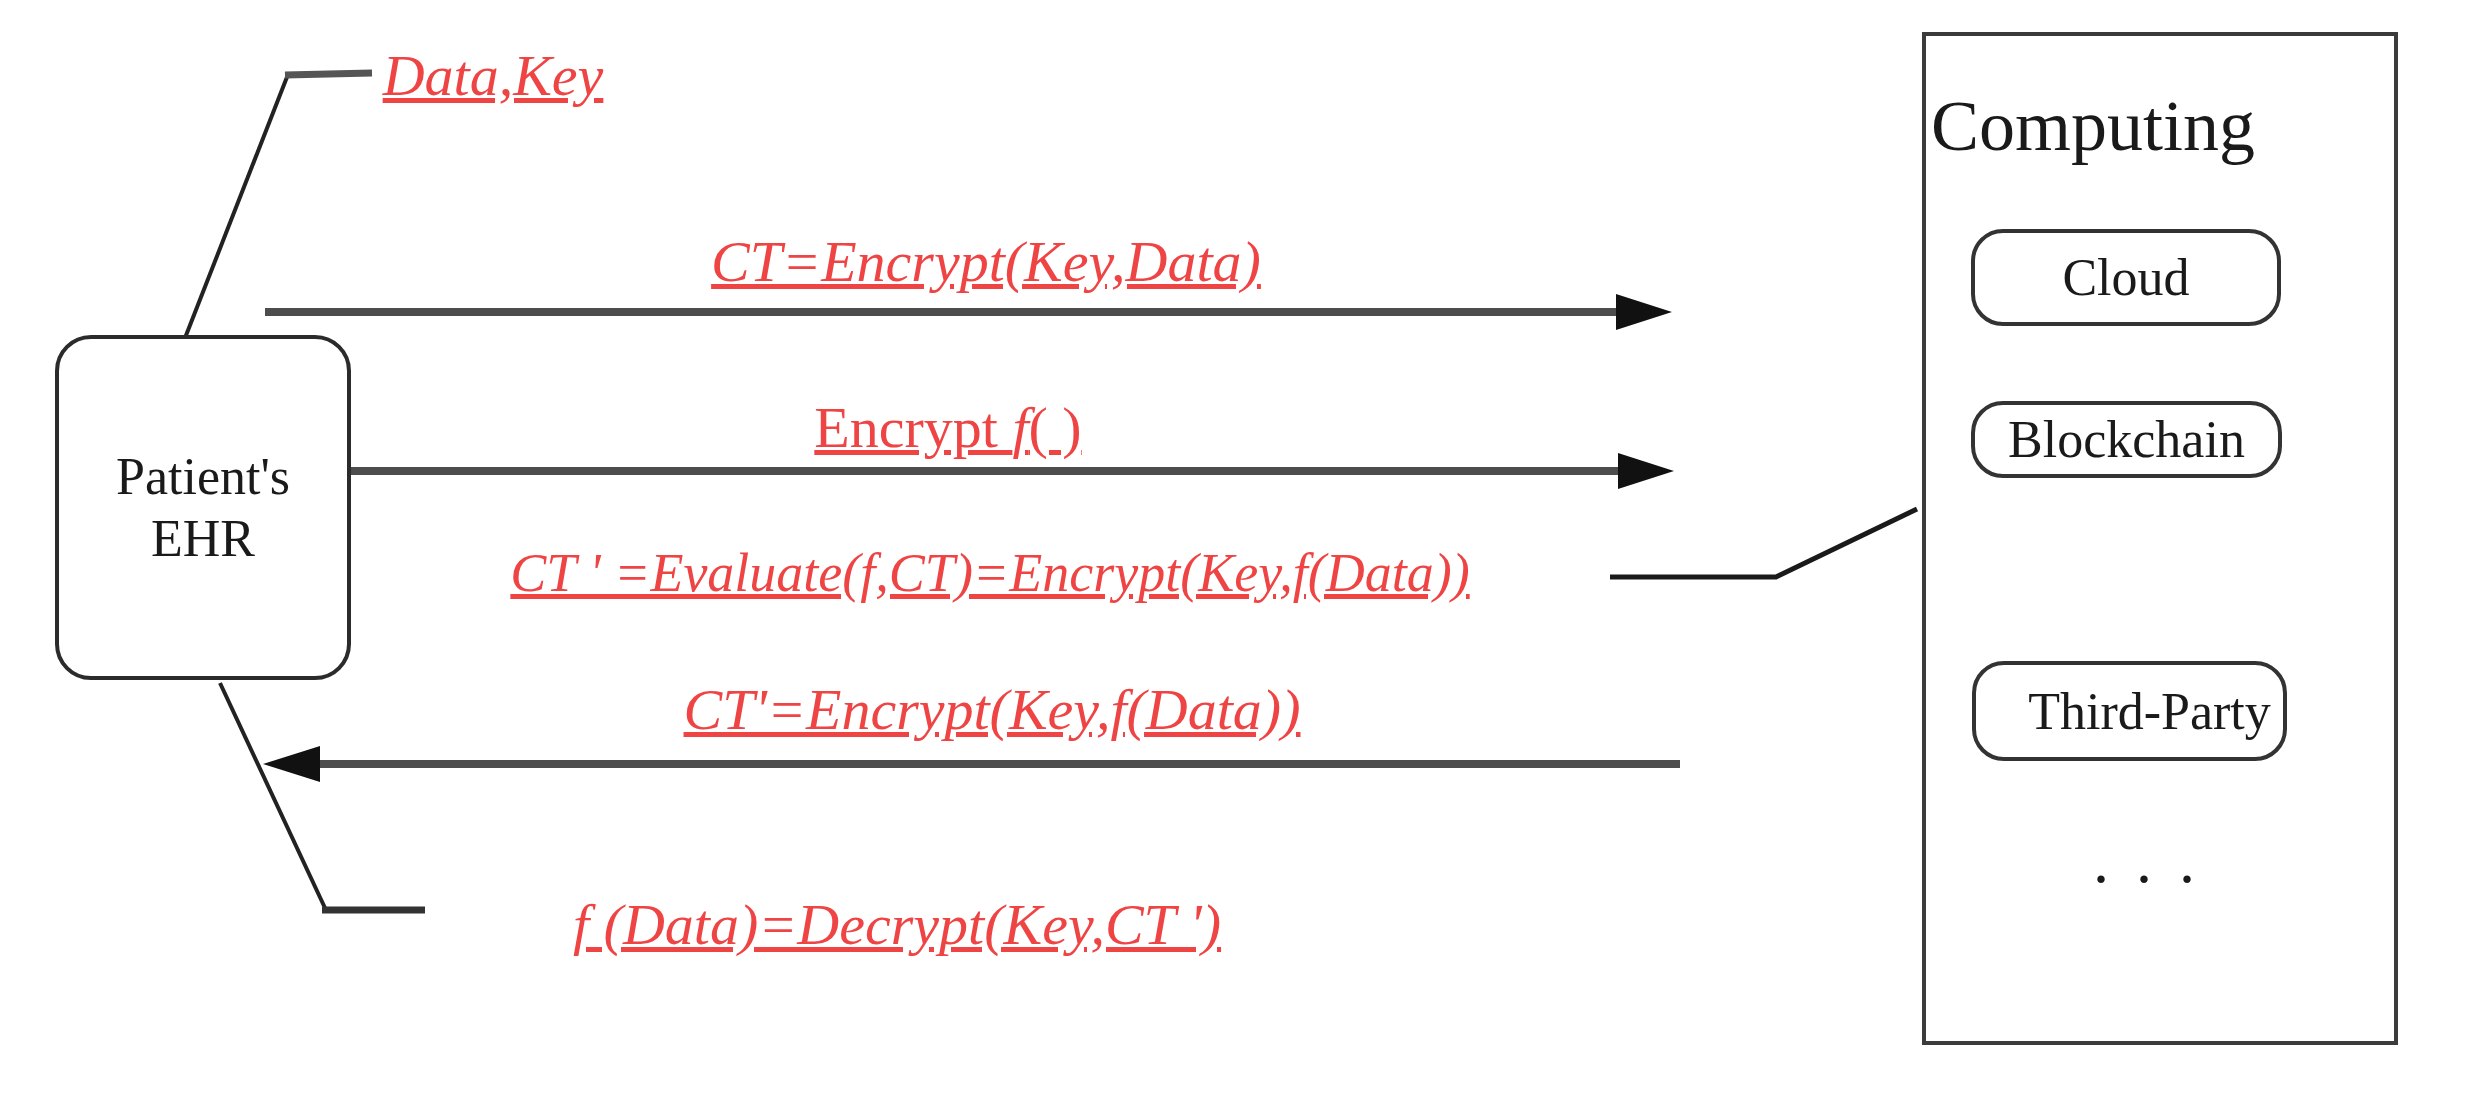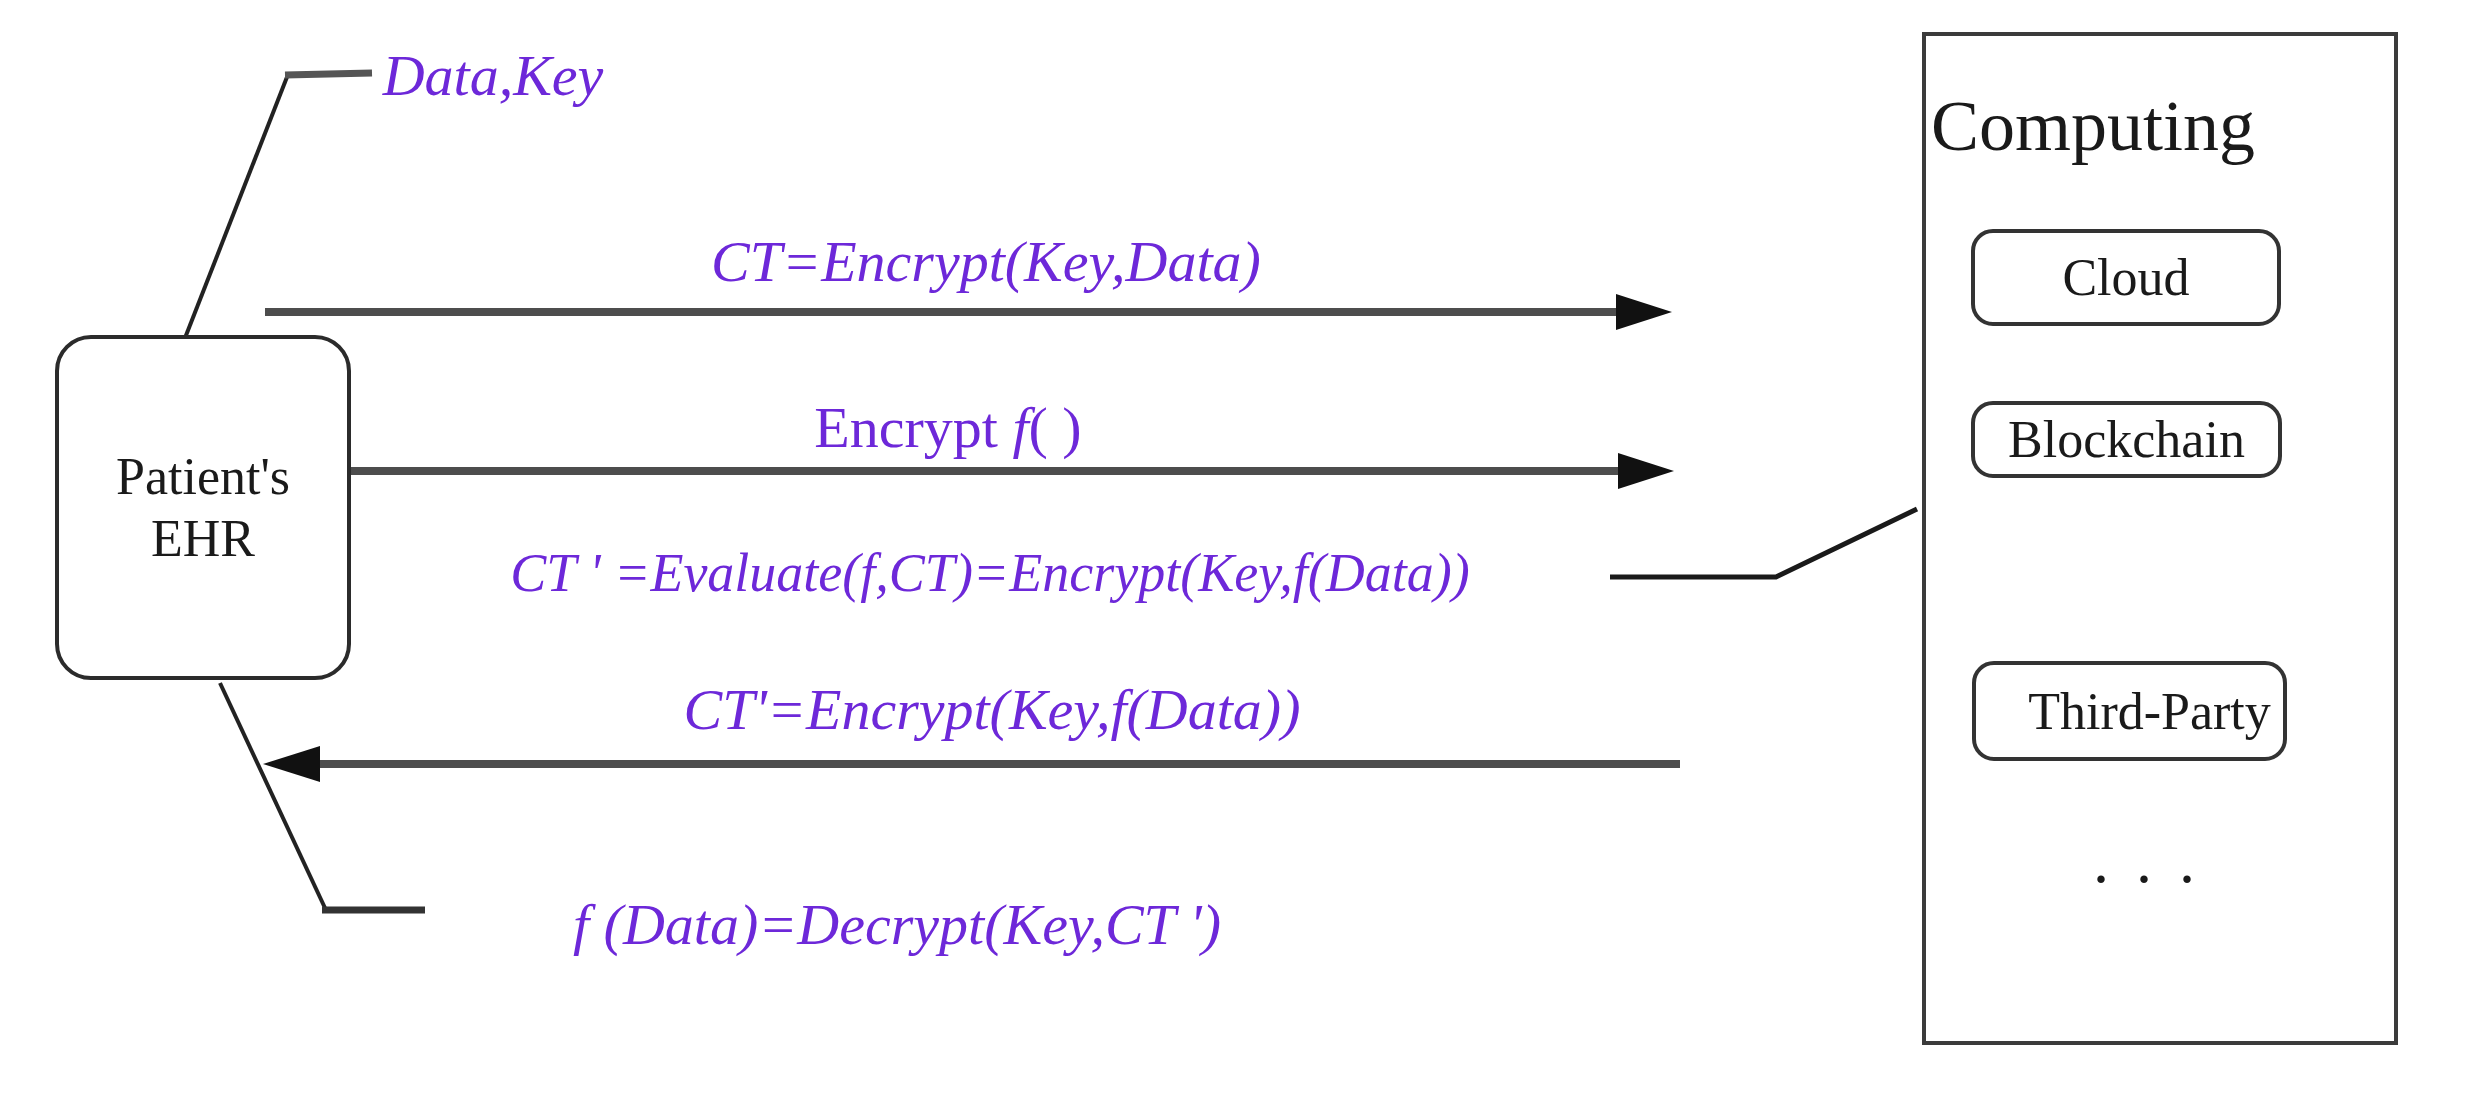--- a/index.html
+++ b/index.html
@@ -11,21 +11,22 @@
     color:#1a1a1a;
     overflow:hidden;
   }
   #wires{position:absolute;left:0;top:0;width:2475px;height:1099px;}
   .label{
     position:absolute;
     transform:translate(-50%,-50%);
     white-space:nowrap;
     font-size:58px;
     line-height:1;
-    color:#6d28d9;
+    color:#ef4444;
+    text-decoration:underline;
   }
   .math{font-style:italic;}
   .node-box{
     position:absolute;
     box-sizing:border-box;
     background:#ffffff;
     display:flex;align-items:center;justify-content:center;
     text-align:center;
   }
   #ehr-box{
@@ -39,21 +40,21 @@
     background:#ffffff;
     position:absolute;box-sizing:border-box;
   }
   #computing-title{
     position:absolute;left:167px;top:90px;
     transform:translate(-50%,-50%);
     font-size:72px;white-space:nowrap;
   }
   .pill{
     position:absolute;box-sizing:border-box;
-    border:4px solid #333333;border-radius:22px;
+    border:4px solid #333333;border-radius:32px;
     background:#ffffff;
     display:flex;align-items:center;justify-content:center;
     font-size:52px;white-space:nowrap;
   }
   #pill-cloud{left:45px;top:193px;width:310px;height:97px;}
   #pill-blockchain{left:45px;top:365px;width:311px;height:77px;}
   #pill-thirdparty{left:46px;top:625px;width:315px;height:100px;padding-left:40px;}
   #panel-ellipsis{
     position:absolute;left:223px;top:831px;
     transform:translate(-50%,-50%);

